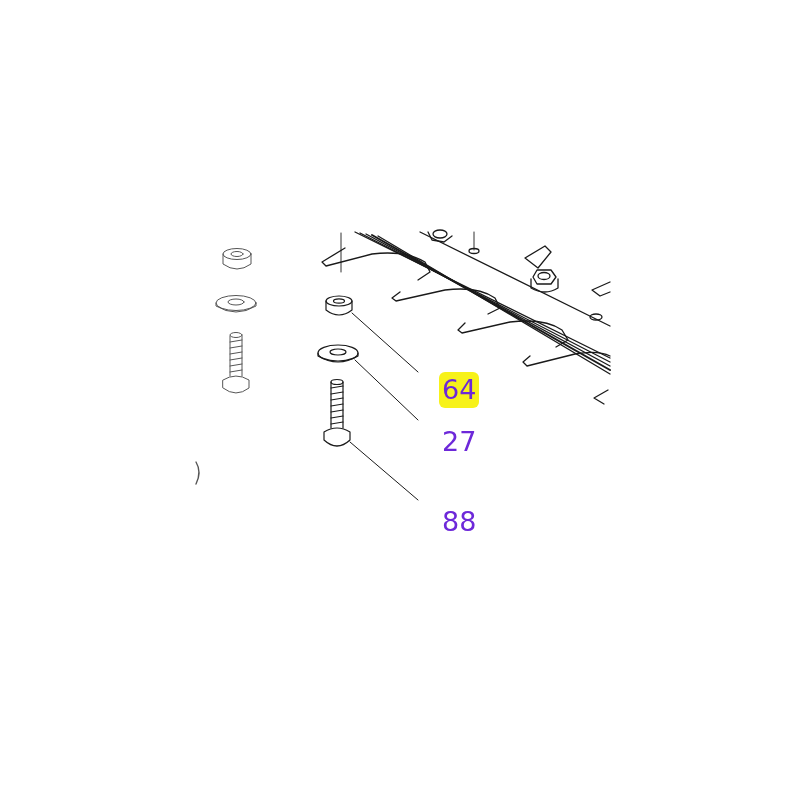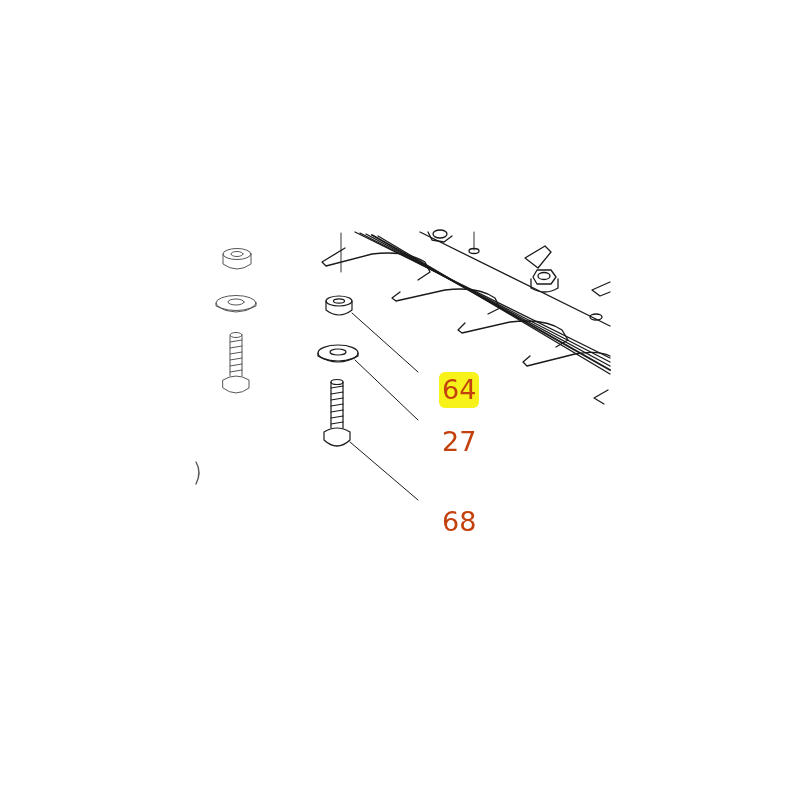--- a/index.html
+++ b/index.html
@@ -1,18 +1,18 @@
 <!DOCTYPE html>
 <html><head>
 <meta charset="utf-8">
 <style>
   html, body { margin:0; padding:0; background:#ffffff; }
   body { width:800px; height:800px; position:relative; overflow:hidden; font-family:"DejaVu Sans", "Liberation Sans", sans-serif; }
   #diagram { position:absolute; left:0; top:0; width:800px; height:800px; }
-  .callout { position:absolute; font-size:27px; color:#c2410c; line-height:1; letter-spacing:0px;padding-left:28px; }
+  .callout { position:absolute; font-size:27px; color:#6d28d9; line-height:1; letter-spacing:0px;padding-left:28px; }
   .hl { background:#f7f21a; border-radius:6px; padding:2px 3px 3px 3px; }
 </style>
 </head>
 <body>
 
 <svg id="diagram" viewBox="0 0 800 800" xmlns="http://www.w3.org/2000/svg">
   <g fill="none" stroke="#1a1a1a" stroke-linejoin="round" stroke-linecap="round">
 
     <g stroke-width="1.3">
 
@@ -92,14 +92,14 @@
   </g>
 </svg>
 
 <div class="callout" style="left:411px; top:376px;">
   <span class="hl">64</span>
 </div>
 <div class="callout" style="left:414px; top:428px;">
   <span>27</span>
 </div>
 <div class="callout" style="left:414px; top:508px;">
-  <span>68</span>
+  <span>88</span>
 </div>
 
 </body></html>

